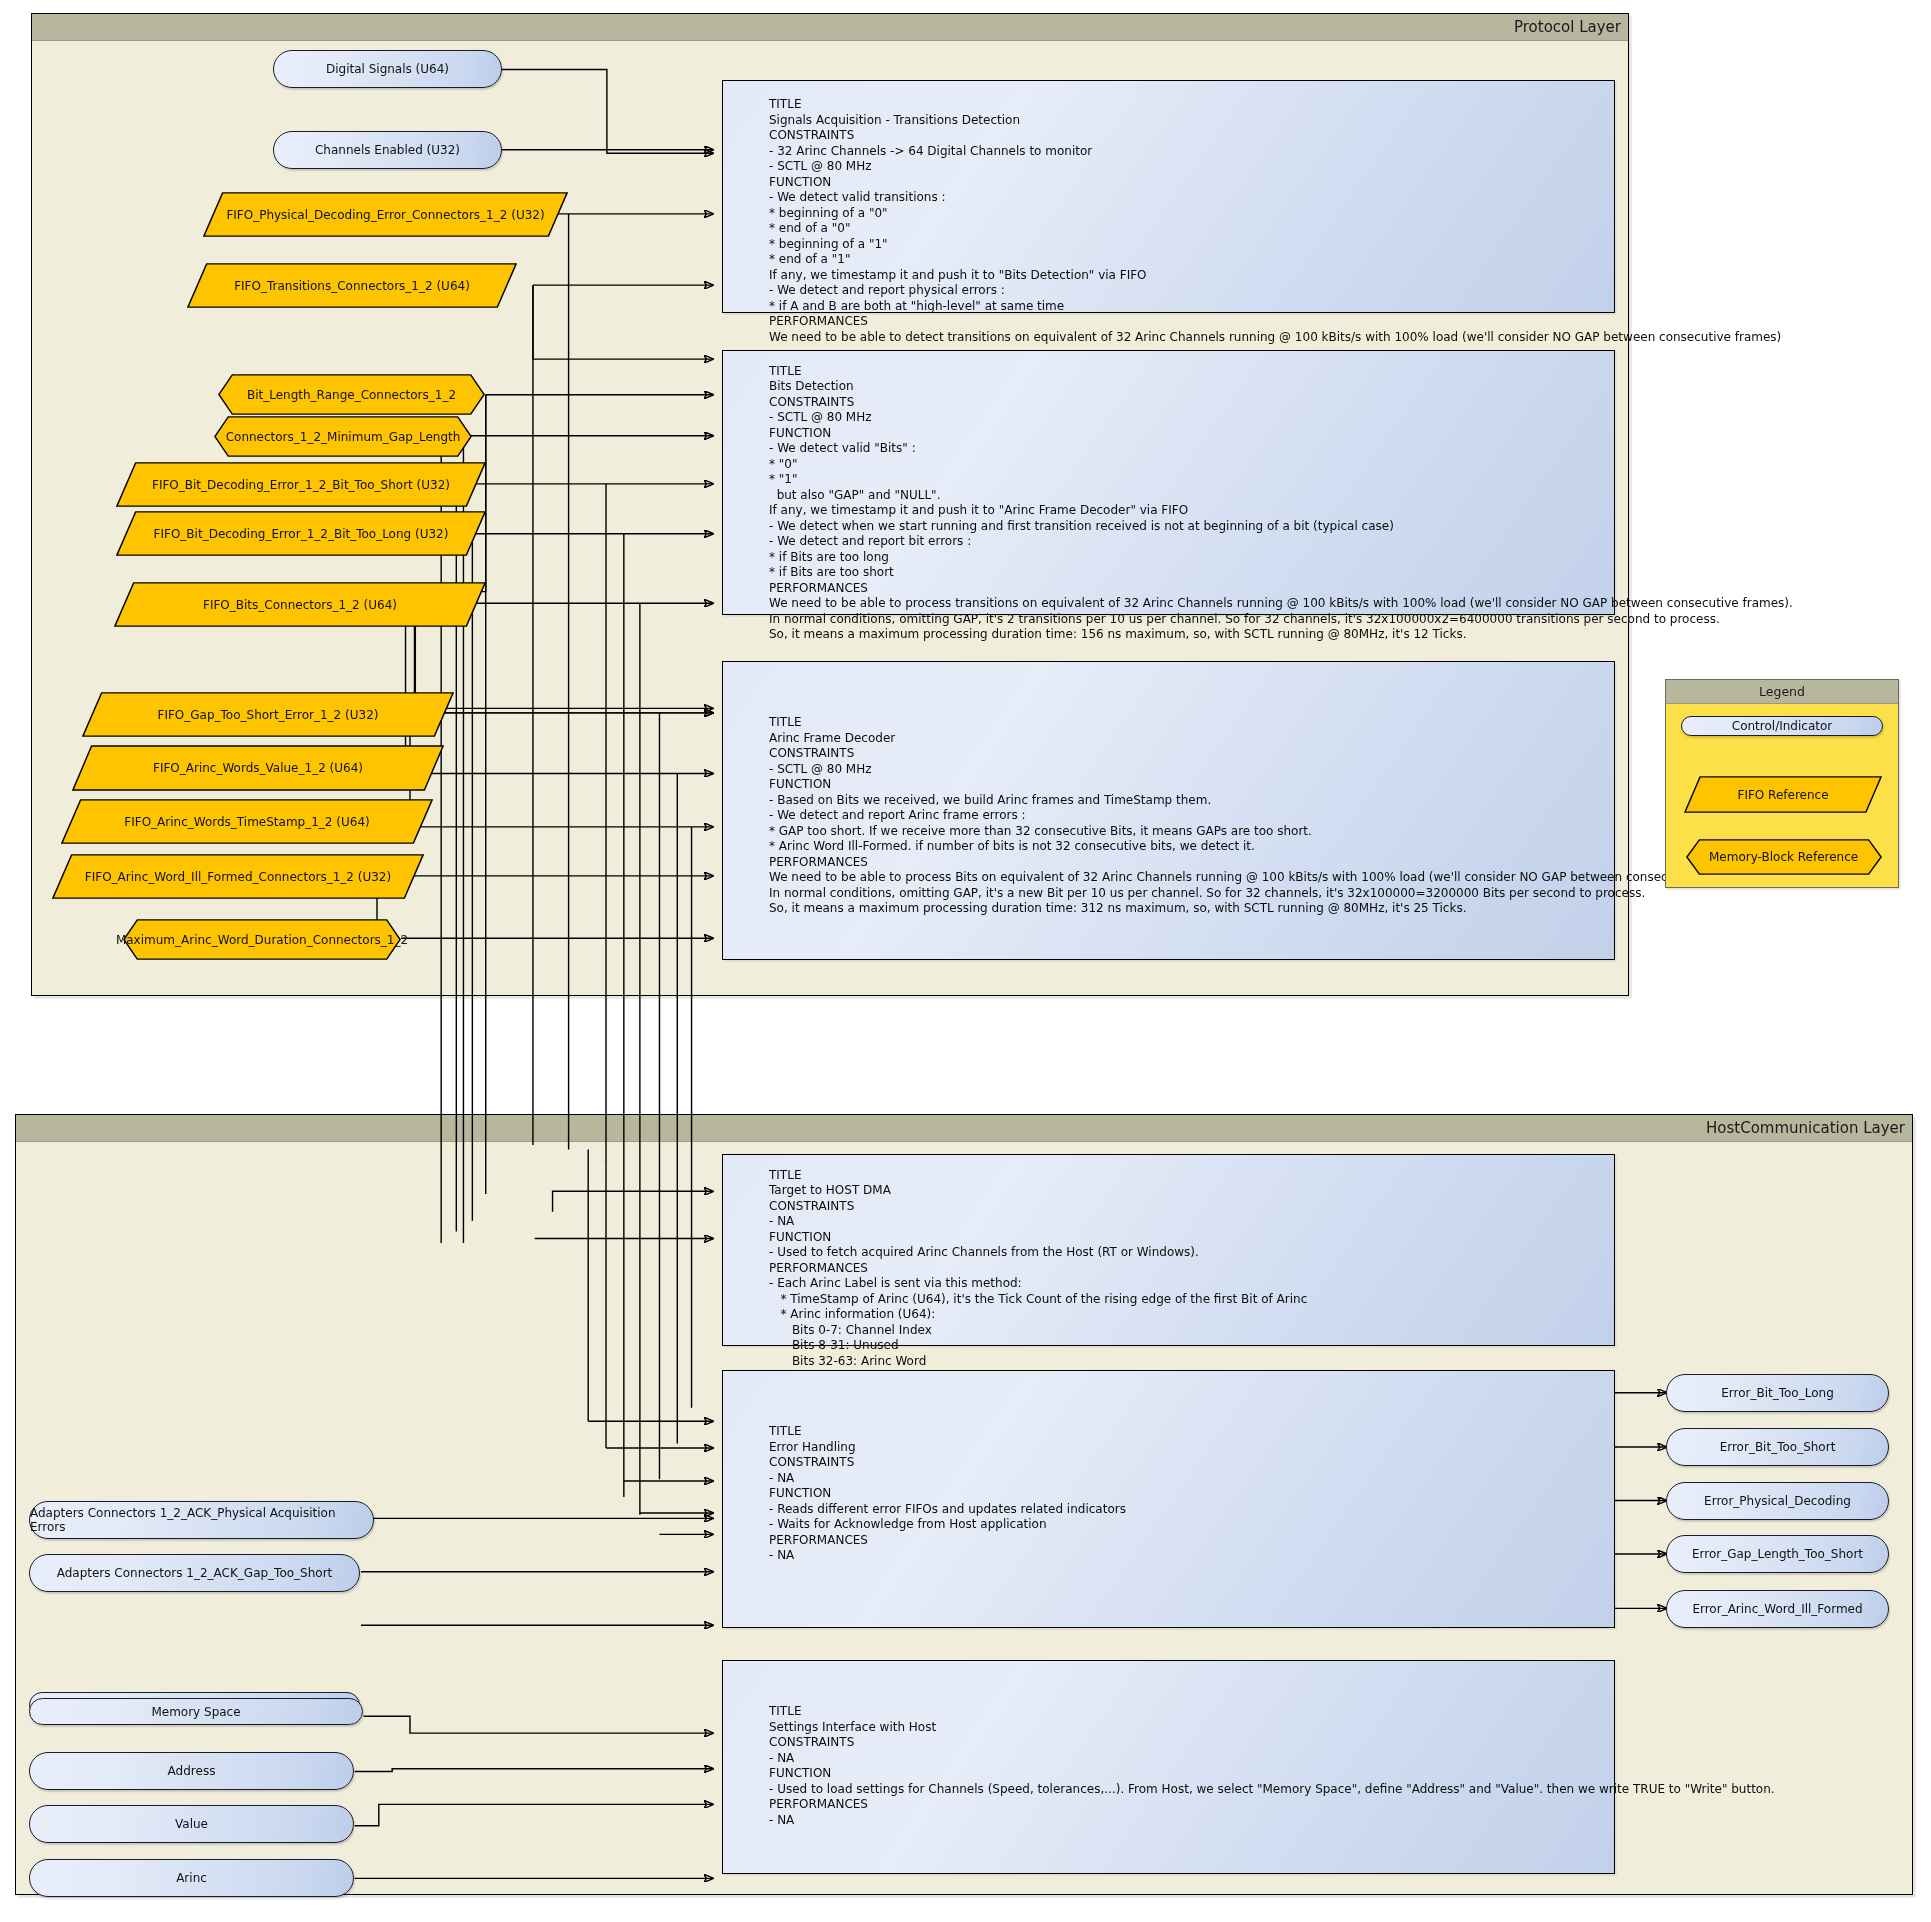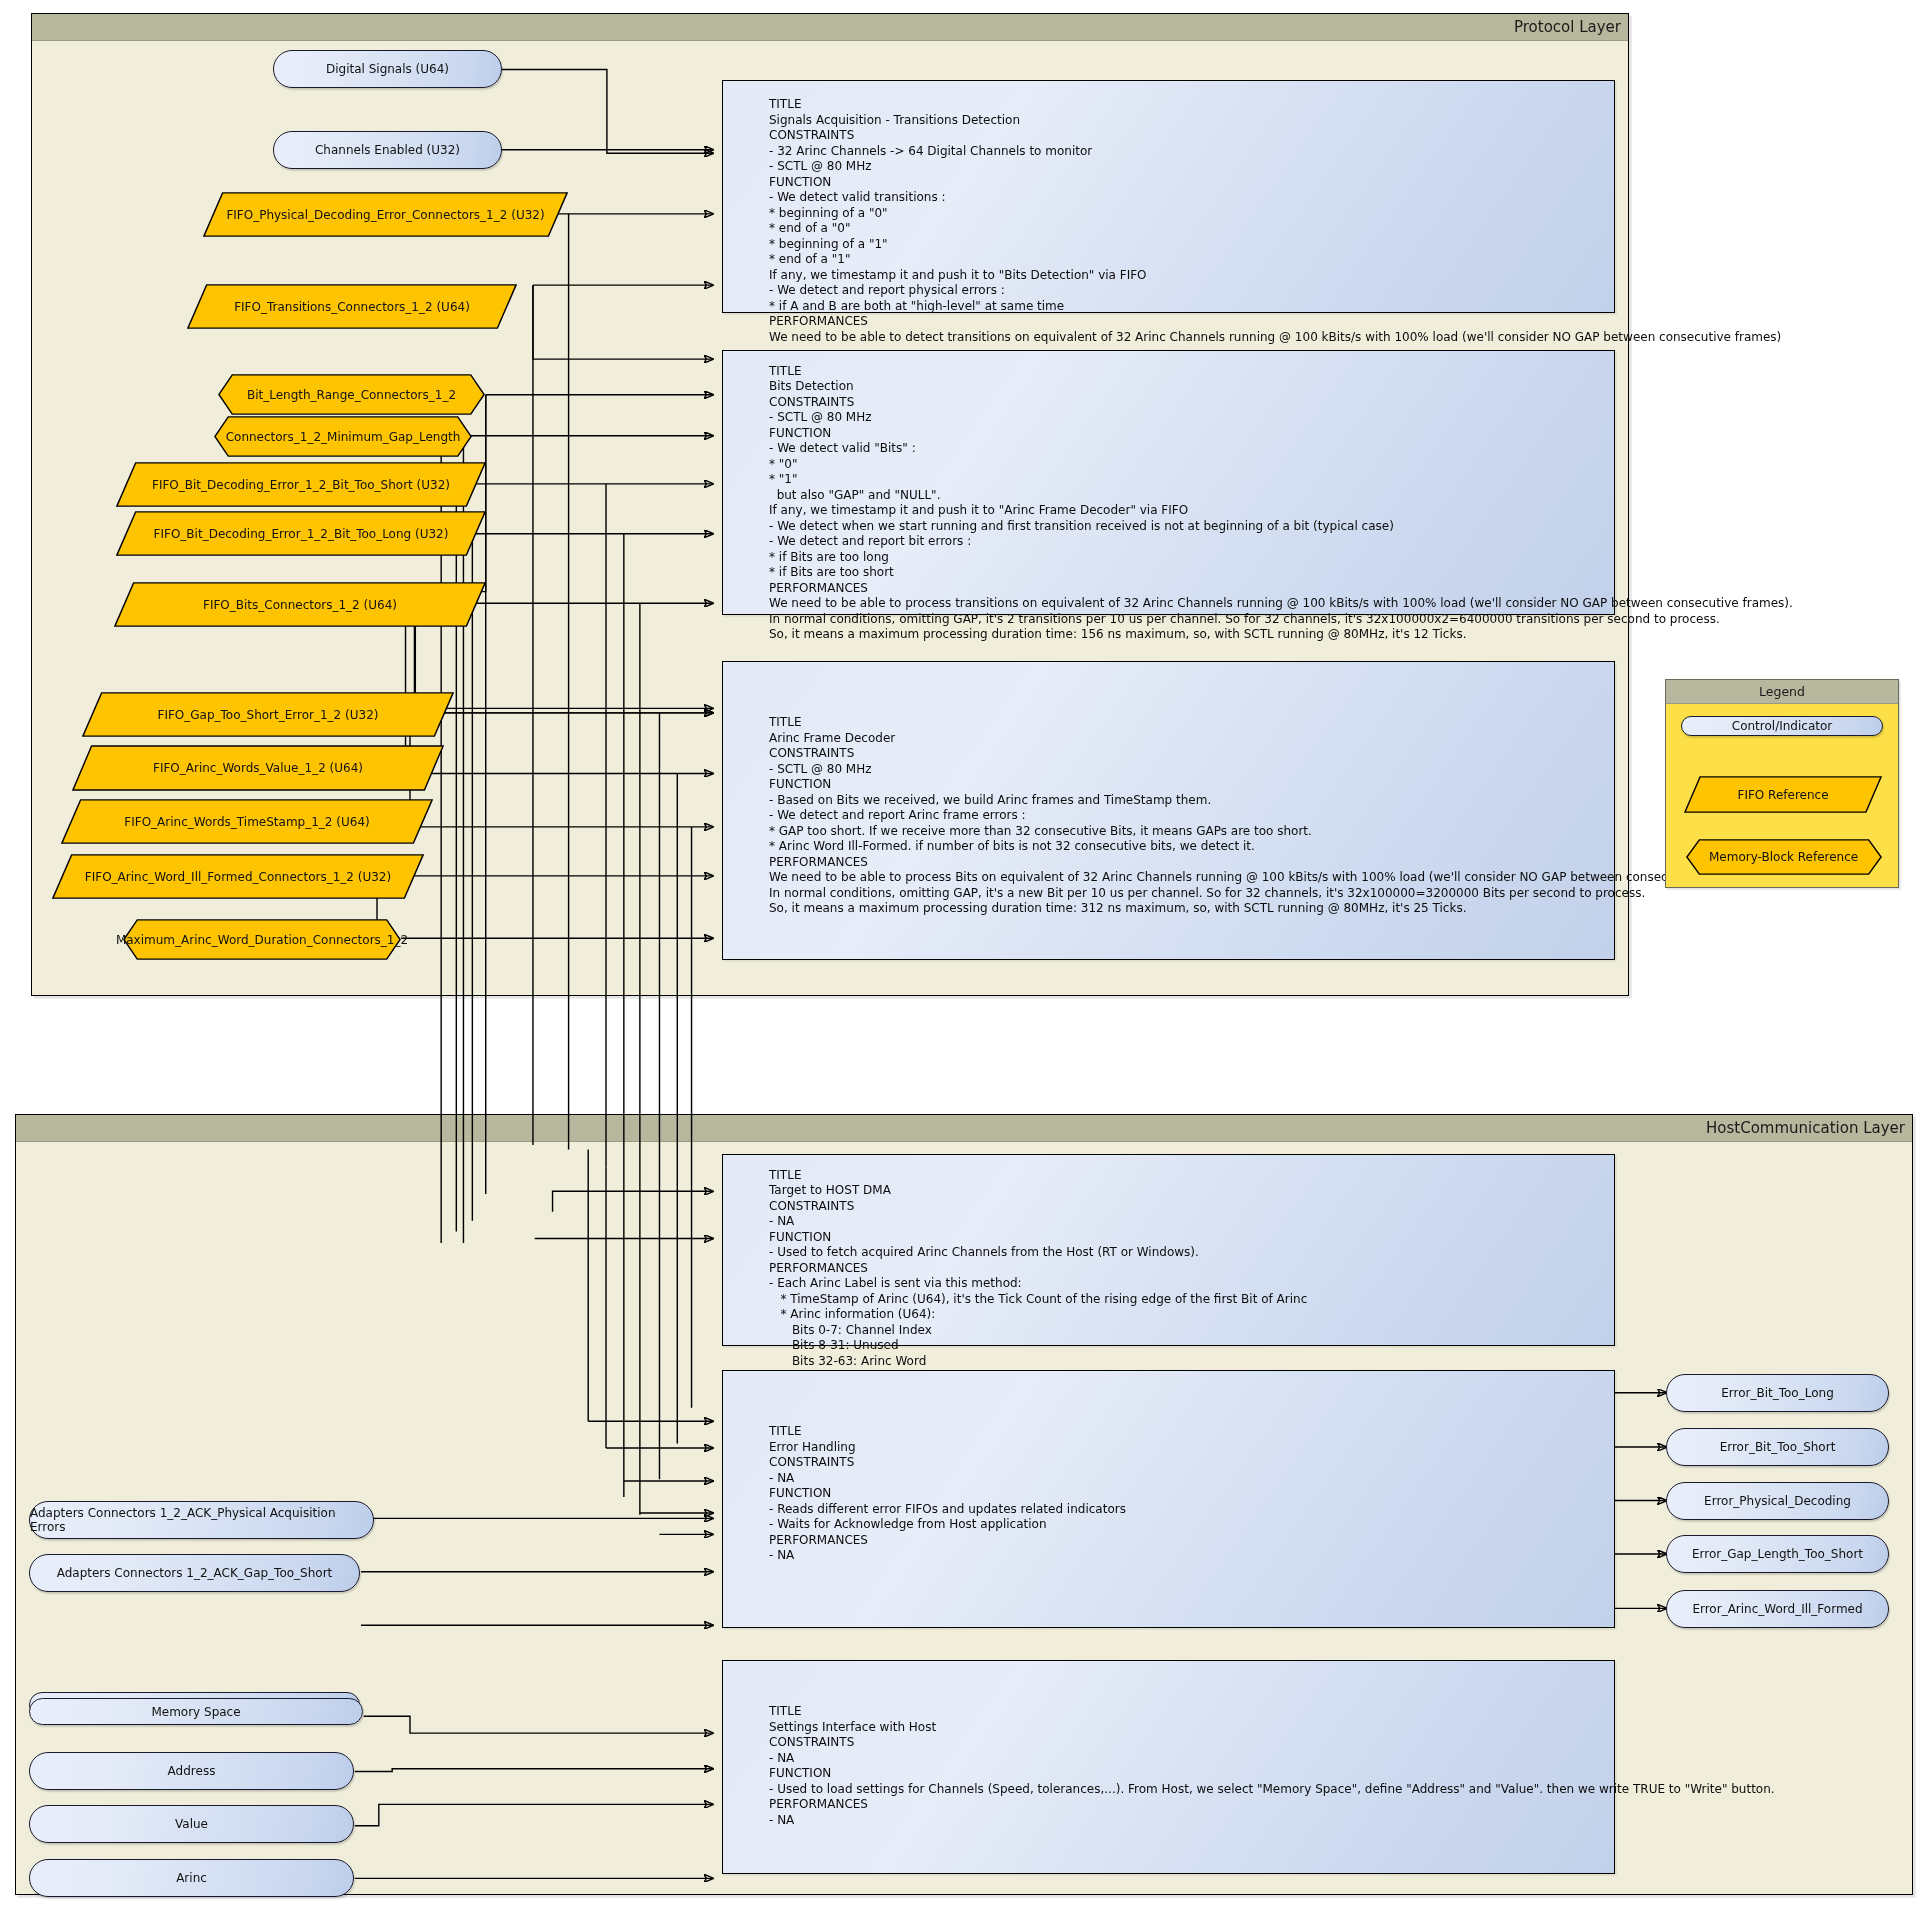--- a/index.html
+++ b/index.html
@@ -149,21 +149,21 @@
     <span>Channels Enabled (U32)</span>
   </div>
 
   <div class="fifo" style="left:203px;top:192px;width:365px;height:45px;">
     <svg class="shape-svg" viewBox="0 0 410 50" preserveAspectRatio="none">
       <polygon points="22,1 409,1 388,49 1,49" fill="#ffc400" stroke="#000" stroke-width="1.6"></polygon>
     </svg>
     <span class="shape-label">FIFO_Physical_Decoding_Error_Connectors_1_2 (U32)</span>
   </div>
 
-  <div class="fifo" style="left:187px;top:263px;width:330px;height:45px;margin-top:21px;">
+  <div class="fifo" style="left:187px;top:263px;width:330px;height:45px;">
     <svg class="shape-svg" viewBox="0 0 370 50" preserveAspectRatio="none">
       <polygon points="22,1 369,1 348,49 1,49" fill="#ffc400" stroke="#000" stroke-width="1.6"></polygon>
     </svg>
     <span class="shape-label">FIFO_Transitions_Connectors_1_2 (U64)</span>
   </div>
 
   <div class="mem" style="left:218px;top:374px;width:267px;height:41px;">
     <svg class="shape-svg" viewBox="0 0 300 46" preserveAspectRatio="none">
       <polygon points="16,1 284,1 299,23 284,45 16,45 1,23" fill="#ffc400" stroke="#000" stroke-width="1.6"></polygon>
     </svg>

